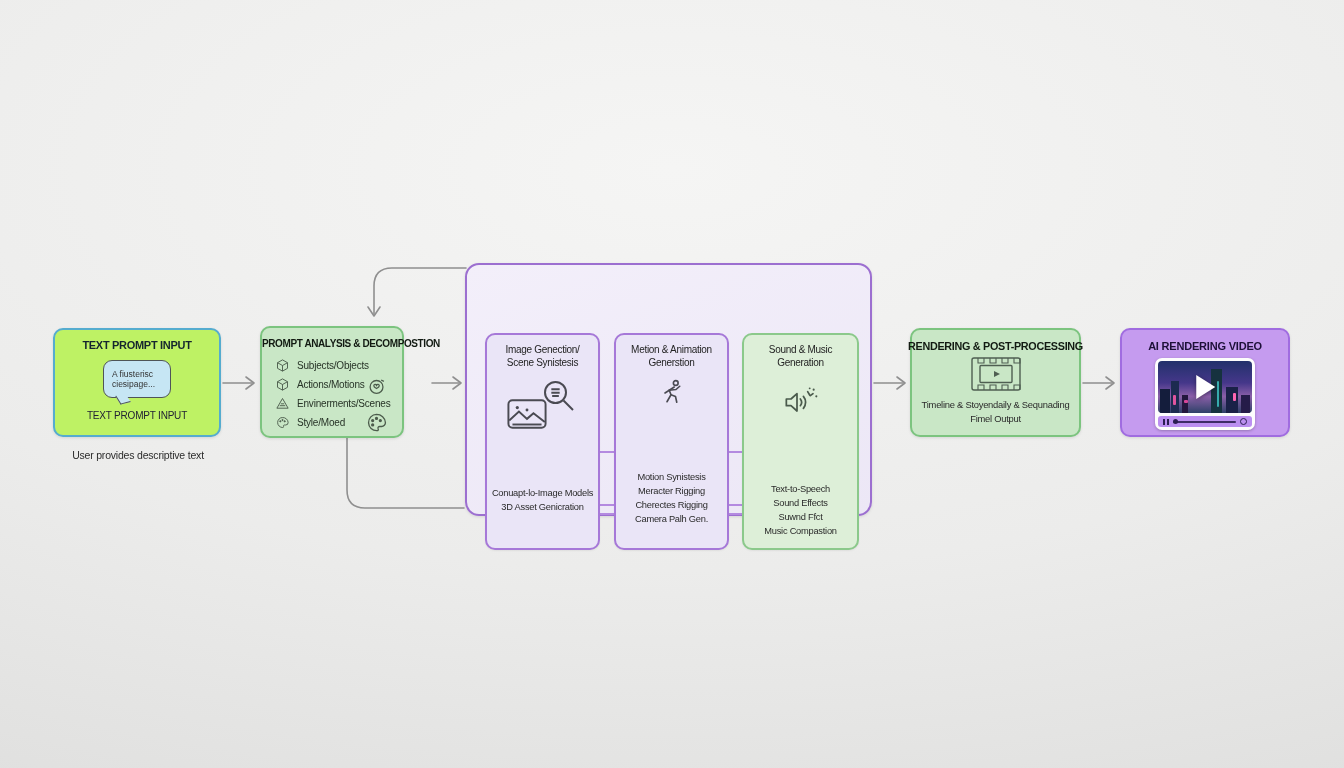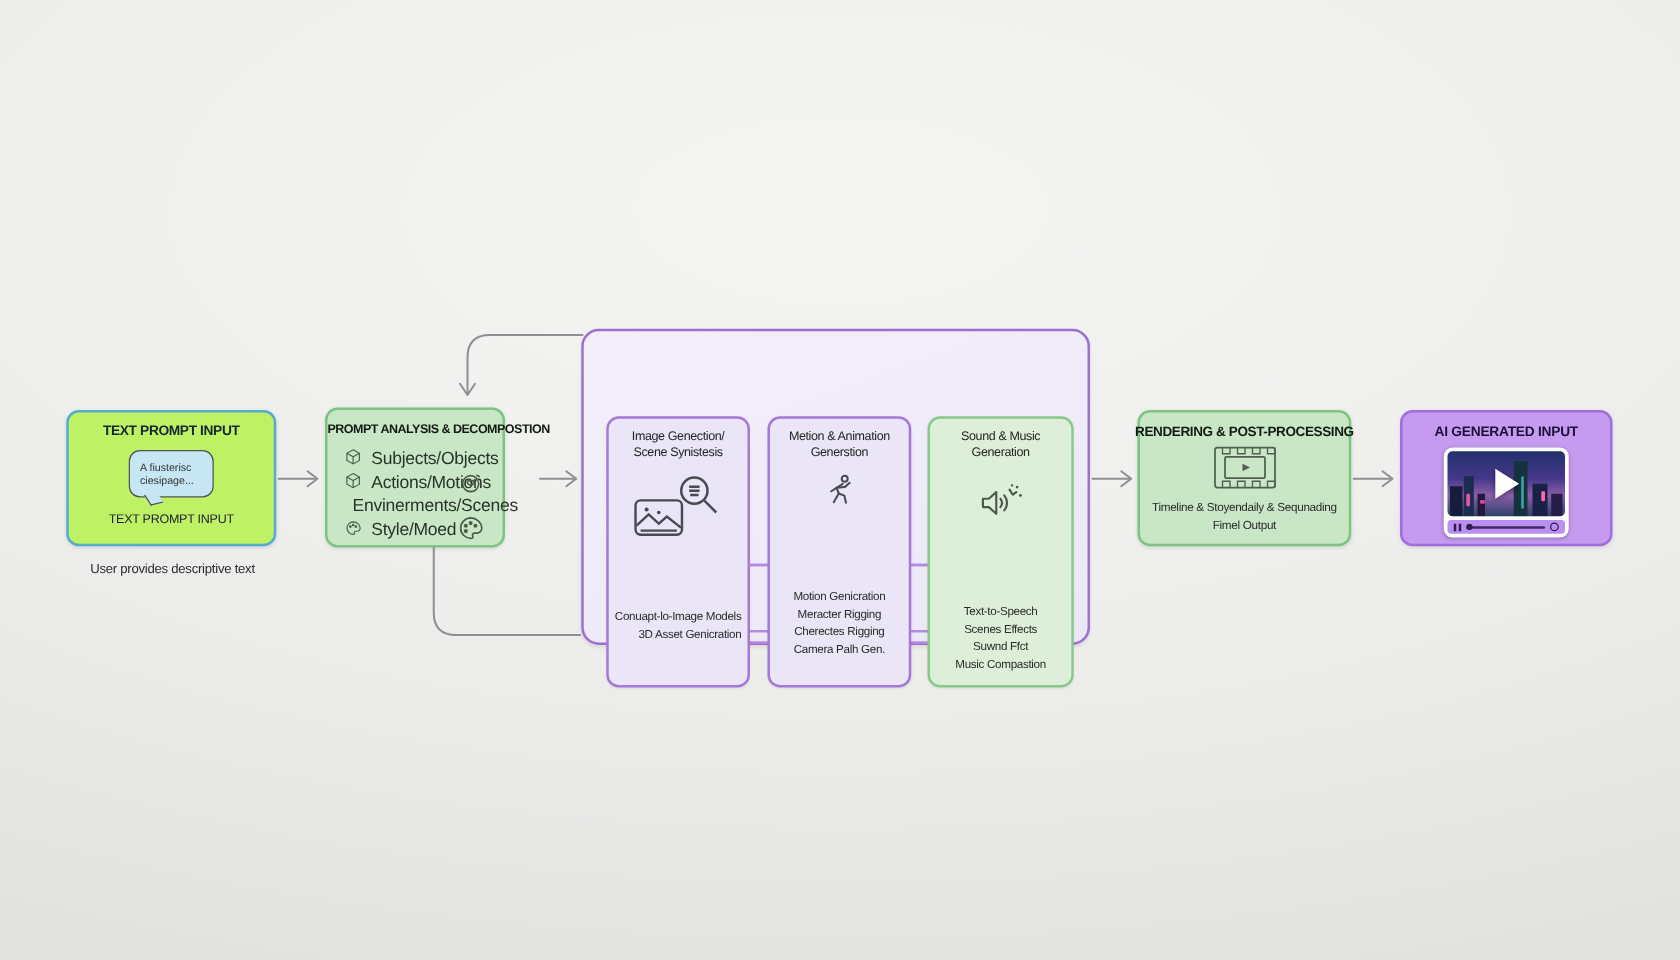--- a/index.html
+++ b/index.html
@@ -33,42 +33,42 @@
   .node-sub{font-size:10px;text-align:center;margin-top:12px;color:#223;letter-spacing:-.2px;}
   .caption{position:absolute;left:33px;top:449px;width:210px;text-align:center;
            font-size:10.5px;color:#2c2c2c;z-index:1;letter-spacing:-.2px;}
 
   
   .node-green{background:#c9e7c6;border:2px solid #7cc47f;}
   .node2{left:260px;top:326px;width:144px;height:112px;}
   .node2 .node-title{font-size:10px;margin-top:10px;letter-spacing:-.4px;color:#121a12;}
   .n2-list{margin:7px 0 0 13px;}
   .n2-row{display:flex;align-items:center;gap:7px;height:19px;}
-  .n2-row span{font-size:14px;color:#273327;letter-spacing:-.2px;white-space:nowrap;}
+  .n2-row span{font-size:10px;color:#273327;letter-spacing:-.2px;white-space:nowrap;}
   .n2-side{position:absolute;right:14px;}
   .n2-side.s1{top:47px;}
   .n2-side.s2{top:83px;}
 
   
   .container-purple{left:465px;top:263px;width:407px;height:253px;border-radius:14px;
     background:linear-gradient(160deg,#f3effa 0%,#ece7f6 100%);border:2.5px solid #9c6fd0;}
   .container-purple .node-title{font-size:14.5px;margin-top:11px;color:#141414;letter-spacing:-.2px;}
   .module{position:absolute;top:40px;height:217px;border-radius:10px;box-sizing:border-box;z-index:2;
     display:flex;flex-direction:column;align-items:center;padding:8px 3px;box-shadow:0 1px 2px rgba(0,0,0,.06);margin-top:28px;}
   .mod-purple{background:#eae5f7;border:2px solid #a678d8;}
   .mod-green{background:#ddefd8;border:2px solid #8bc98b;}
   .m1{left:18px;width:115px;}
   .m2{left:147px;width:115px;}
   .m3{left:275px;width:117px;}
   .mod-title{text-align:center;font-size:10px;line-height:13px;color:#242424;font-weight:500;letter-spacing:-.3px;}
   .mod-title b{display:block;font-weight:500;white-space:nowrap;}
   .mod-body{margin-top:auto;text-align:center;}
   .mod-body b{display:block;font-weight:400;font-size:9.3px;line-height:14px;color:#2a2a2a;
               letter-spacing:-.25px;white-space:nowrap;}
-  .m1 .mod-body{margin-bottom:26px;text-align:right;}
+  .m1 .mod-body{margin-bottom:26px;}
   .m2 .mod-body{margin-bottom:14px;}
   .m3 .mod-body{margin-bottom:2px;}
   .icon-cluster{position:relative;width:74px;height:56px;margin-top:6px;}
   .icon-cluster .img-ic{position:absolute;left:0;bottom:0;}
   .icon-cluster .srch-ic{position:absolute;right:2px;top:0;}
   .m2 .solo-icon{margin-top:9px;}
   .m3 .solo-icon{margin-top:16px;}
   .deco{position:absolute;border:2px solid #b48ae0;border-radius:10px;background:transparent;z-index:1;}
   .deco.d1a{left:77px;top:186px;width:126px;height:60px;}
   .deco.d1b{left:85px;top:186px;width:110px;height:51px;}
@@ -248,21 +248,21 @@
         <b>Generstion</b>
       </div>
       <svg class="solo-icon" width="30" height="30" viewBox="0 0 24 24" stroke="#4a4a52" stroke-width="1.3" fill="none" stroke-linecap="round" stroke-linejoin="round">
         <circle cx="15" cy="4" r="1.9"></circle>
         <path d="M13.8 7.2l-4 2.6 1.4 3.6-3.2 5.6"></path>
         <path d="M11.2 13.4l3.6 1.4 1 4.6"></path>
         <path d="M9.8 9.8l5.4-.6 3-2.6"></path>
         <path d="M9.8 9.8L6.4 12"></path>
       </svg>
       <div class="mod-body">
-        <b>Motion Genicration</b>
+        <b>Motion Synistesis</b>
         <b>Meracter Rigging</b>
         <b>Cherectes Rigging</b>
         <b>Camera Palh Gen.</b>
       </div>
     </div>
 
     <div class="module mod-green m3">
       <div class="mod-title">
         <b>Sound &amp; Music</b>
         <b>Generation</b>
@@ -272,21 +272,21 @@
         <path d="M13.5 10.5a4 4 0 0 1 0 5"></path>
         <path d="M15.8 8.5a7 7 0 0 1 0 9"></path>
         <path d="M19 5l1.5 2.5"></path>
           <path d="M23 6.5l-2 1.5"></path>
         <circle cx="23.5" cy="3.5" r=".8" fill="#4a5a4c" stroke="none"></circle>
         <circle cx="25.5" cy="8.5" r=".8" fill="#4a5a4c" stroke="none"></circle>
         <circle cx="20.5" cy="2.5" r=".7" fill="#4a5a4c" stroke="none"></circle>
       </svg>
       <div class="mod-body">
         <b>Text-to-Speech</b>
-        <b>Scenes Effects</b>
+        <b>Sound Effects</b>
         <b>Suwnd Ffct</b>
         <b>Music Compastion</b>
       </div>
     </div>
   </div>
 
   <div class="node node-green node4">
     <div class="node-title">RENDERING &amp; POST-PROCESSING</div>
     <div class="film-wrap">
       <svg width="52" height="36" viewBox="0 0 52 36" stroke="#4f5f52" stroke-width="1.4" fill="none">
@@ -297,21 +297,21 @@
         <path d="M24 15l6 3-6 3z" fill="#4f5f52" stroke="none"></path>
       </svg>
     </div>
     <div class="n4-body">
       <b>Timeline &amp; Stoyendaily &amp; Sequnading</b>
       <b>Fimel Output</b>
     </div>
   </div>
 
   <div class="node node-purple">
-    <div class="node-title">AI GENERATED INPUT</div>
+    <div class="node-title">AI RENDERING VIDEO</div>
     <div class="player">
       <div class="thumb">
         <div class="bld b1"></div>
         <div class="bld b2"></div>
         <div class="bld b3"></div>
         <div class="bld b4"></div>
         <div class="bld b5"></div>
         <div class="bld b6"></div>
         <div class="neon n1"></div>
         <div class="neon n2"></div>

